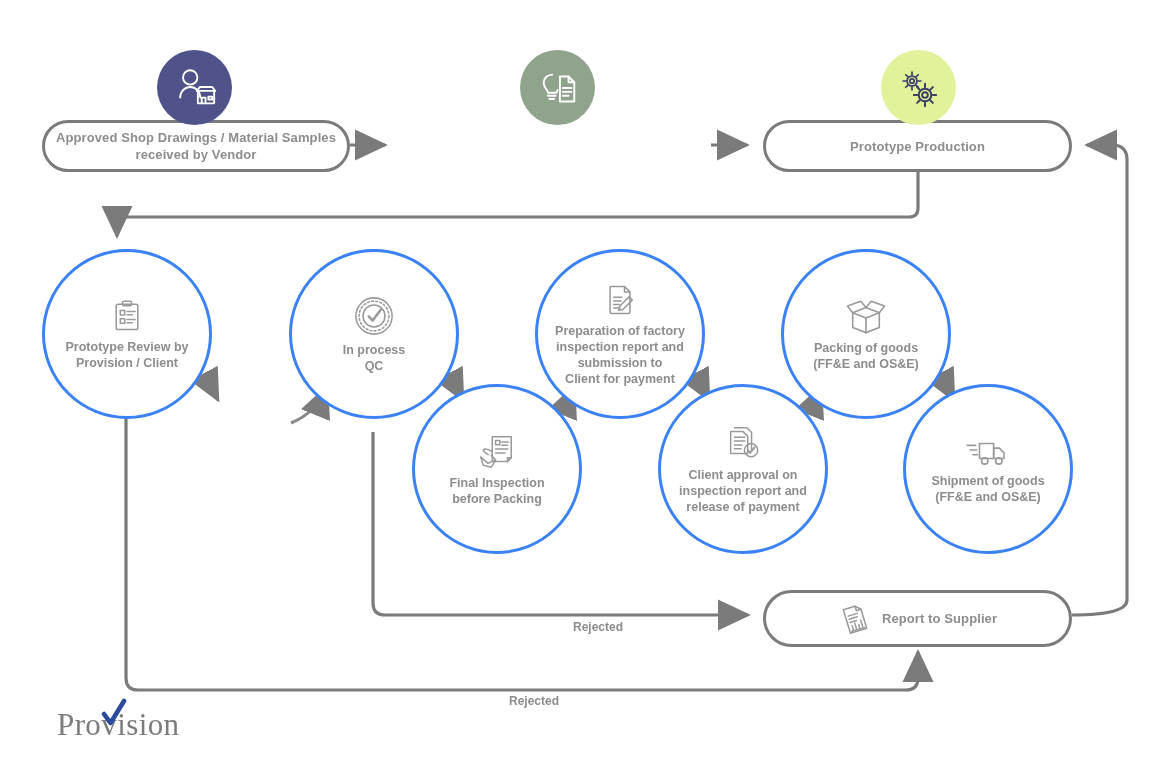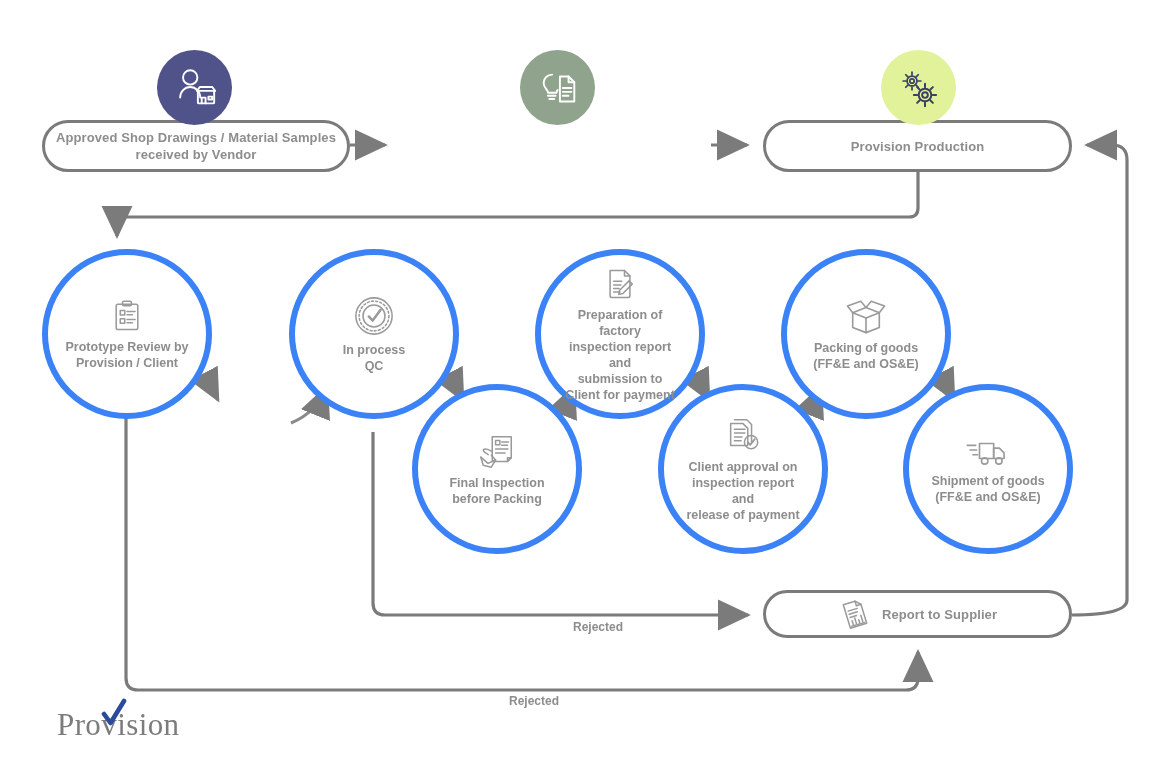--- a/index.html
+++ b/index.html
@@ -32,21 +32,21 @@
 
   
   .badge{
     position:absolute;
     border-radius:50%;
     display:flex;align-items:center;justify-content:center;
   }
 
   
   .circ{
-    border:6px solid #3b82f6;
+    border:3px solid #3b82f6;
     border-radius:50%;
     background:#ffffff;
     display:flex;flex-direction:column;
     align-items:center;justify-content:center;
     text-align:center;
   }
   .circ .cicon{margin-bottom:5px;line-height:0;}
   .circ .clabel{
     color:#8d8d8d;
     font-weight:bold;
@@ -147,21 +147,21 @@
       <path d="M18 10c-5 0-9 3.9-9 8.8 0 3.4 2 5.6 3.3 7.2.9 1.1 1.2 1.8 1.2 2.9h9c0-1.1.3-1.8 1.2-2.9"></path>
       <path d="M13.5 32h8"></path>
       <path d="M15 35.5h5"></path>
       <path d="M26 12h9l6 6v20H26z"></path>
       <path d="M35 12v6h6"></path>
       <path d="M29 24h9M29 28h9M29 32h6"></path>
     </svg>
   </div>
 
   <div class="node pill" style="left:763px;top:120px;width:309px;height:52px;">
-    <div class="plabel">Provision Production</div>
+    <div class="plabel">Prototype Production</div>
   </div>
   <div class="badge" style="left:881px;top:50px;width:75px;height:75px;background:#e2f29b;">
     <svg width="48" height="48" viewBox="0 0 48 48" fill="none" stroke="#3b3f63" stroke-width="1.9" stroke-linecap="round" stroke-linejoin="round">
       <g transform="translate(17,17) scale(0.92)">
         <circle cx="0" cy="0" r="5.4"></circle>
         <circle cx="0" cy="0" r="2.4"></circle>
         <path d="M0,-9.6 v3 M0,9.6 v-3 M-9.6,0 h3 M9.6,0 h-3
                  M-6.8,-6.8 l2.1,2.1 M6.8,6.8 l-2.1,-2.1
                  M6.8,-6.8 l-2.1,2.1 M-6.8,6.8 l2.1,-2.1"></path>
       </g>
@@ -272,21 +272,21 @@
         <path d="M30 15h6l5 5v6h-11z"></path>
         <circle cx="20.5" cy="28.5" r="3.4"></circle>
         <circle cx="35.5" cy="28.5" r="3.4"></circle>
         <path d="M2 12h9M5 17h7M8 22h5"></path>
       </svg>
     </div>
     <div class="clabel">Shipment of goods
 (FF&amp;E and OS&amp;E)</div>
   </div>
 
-  <div class="node pill rowpill" style="left:763px;top:590px;width:309px;height:48px;">
+  <div class="node pill rowpill" style="left:763px;top:590px;width:309px;height:57px;">
     <span style="line-height:0;">
       <svg width="34" height="34" viewBox="0 0 36 36" fill="none" stroke="#9a9a9a" stroke-width="1.6" stroke-linecap="round" stroke-linejoin="round">
         <g transform="rotate(-17 18 18)">
           <path d="M9 5h13l5 5v21H9z"></path>
           <path d="M22 5v5h5"></path>
           <path d="M12 13h10M12 16.5h9M12 20h7"></path>
           <path d="M13 28v-4M16.5 28v-6M20 28v-3M23.5 28v-7"></path>
           <path d="M11 29.5h14"></path>
         </g>
       </svg>

